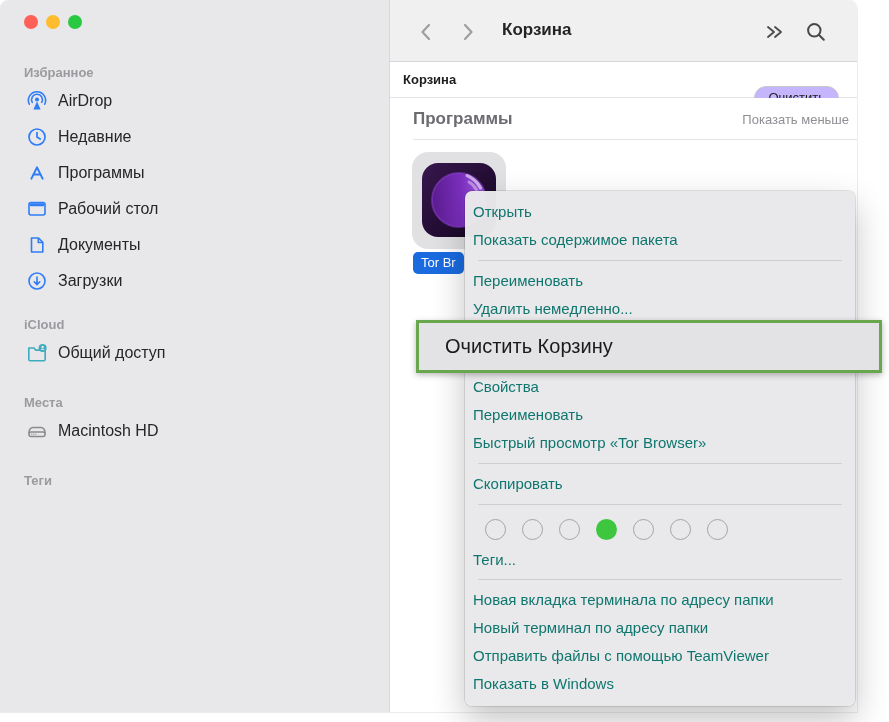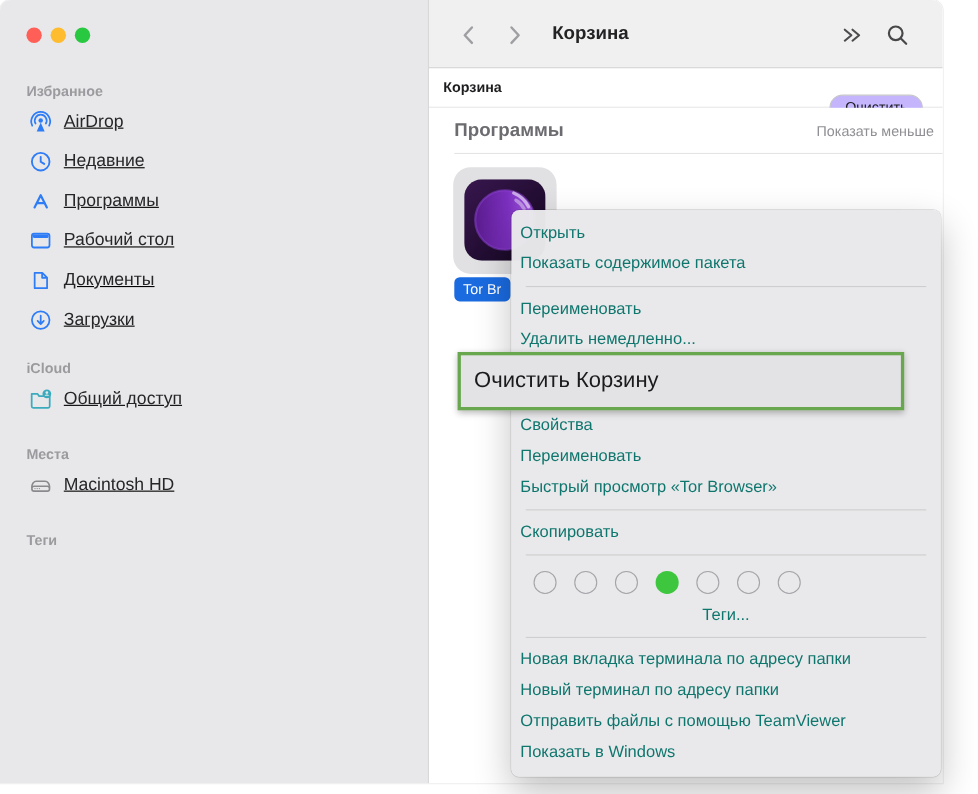--- a/index.html
+++ b/index.html
@@ -2,26 +2,26 @@
 <html style="--blue: #2e7cf6; --teal: #3cabbd; --sel: #1a6be0; --green: #68a74e; --tag: #3ec73e; --icon-gray: #8a8a8e;"><head>
 <meta charset="utf-8">
 <style>
   html,body{margin:0;padding:0;background:#fff;}
   body{width:889px;height:722px;position:relative;font-family:"Liberation Sans",sans-serif;overflow:hidden;
        -webkit-font-smoothing:antialiased;}
   .window{position:absolute;left:0;top:0;width:857px;height:712px;background:#fff;
           border-radius:10px 10px 0 0;box-shadow:0 0 0 1px rgba(0,0,0,0.07);overflow:hidden;}
   
   .sidebar{position:absolute;left:0;top:0;width:390px;height:712px;background:#e8e8ea;
-           border-right:1px solid #d8d8da;box-sizing:border-box;padding-top:25px;}
+           border-right:1px solid #d8d8da;box-sizing:border-box;padding-top:15px;}
   .traffic-lights{display:flex;gap:8px;margin-left:24px;height:14px;}
   .tl{width:14px;height:14px;border-radius:50%;display:inline-block;}
   .side-list{margin-top:34px;}
   .side-label{height:20px;line-height:20px;padding-left:24px;font-size:13px;font-weight:bold;color:#9b9b9f;}
-  .side-item{height:36px;display:flex;align-items:center;padding-left:26px;gap:10px;cursor:default;text-decoration:underline;}
+  .side-item{height:36px;display:flex;align-items:center;padding-left:26px;gap:10px;cursor:default;}
   .side-item .sicon{width:22px;height:22px;flex:0 0 22px;display:inline-flex;}
   .side-item .slabel{font-size:16px;color:#262628;}
   .side-item .spacer{flex:1;}
   .side-item .badge{margin-right:28px;width:21px;height:21px;display:inline-flex;}
   .side-sec2{margin-top:16px;}
   .side-sec3{margin-top:22px;}
   svg{display:block;}
   
   .main{position:absolute;left:390px;top:0;width:467px;height:712px;background:#fff;}
   .toolbar{position:relative;height:62px;background:#f0f0f1;border-bottom:1px solid #d6d6d8;box-sizing:border-box;}
@@ -39,30 +39,30 @@
   
   .file-tile{position:absolute;left:22px;top:152px;width:94px;height:97px;background:#e1e1e3;border-radius:16px;
              display:flex;align-items:flex-start;justify-content:center;padding-top:11px;box-sizing:border-box;z-index:1;}
   .file-label{position:absolute;left:23px;top:252px;background:var(--sel);color:#fff;font-size:13px;
               padding:3px 8px 4px 8px;border-radius:5px;z-index:1;white-space:nowrap;}
   
   .ctx-menu{position:absolute;left:465px;top:191px;width:390px;box-sizing:border-box;z-index:5;
             background:rgba(233,233,235,0.98);border-radius:7px;padding:7px 0 8px 0;
             box-shadow:0 14px 34px rgba(0,0,0,0.24),0 0 0 1px rgba(0,0,0,0.10);}
   .mi{height:28px;line-height:28px;padding:0 8px;font-size:15px;color:#0f766e;white-space:nowrap;cursor:default;}
-  .mi-sm{height:26px;line-height:26px;text-align:center;}
+  .mi-sm{height:26px;line-height:26px;}
   .msep{height:1px;background:#cecece;margin:6px 13px;}
   .green-slot{height:50px;}
   .tags-row{height:36px;display:flex;align-items:center;gap:16px;padding:0 20px;}
   .tagc{width:21px;height:21px;border-radius:50%;border:1.5px solid #a4a4a9;box-sizing:border-box;}
   .tagc.filled{border:none;background:var(--tag);}
   
-  .annotation{position:absolute;left:416px;top:320px;width:406px;height:53px;box-sizing:border-box;z-index:10;
+  .annotation{position:absolute;left:416px;top:320px;width:466px;height:53px;box-sizing:border-box;z-index:10;
               border:3px solid var(--green);background:#e3e3e5;box-shadow:0 2px 6px rgba(0,0,0,0.28);
-              display:flex;align-items:center;padding-left:12px;}
+              display:flex;align-items:center;padding-left:26px;}
   .annotation span{font-size:20px;color:#1b1b1d;}
 </style>
 </head>
 <body>
 
 <div class="window">
 
   <aside class="sidebar">
     <div class="traffic-lights">
       <span class="tl" style="background: rgb(255, 95, 87);"></span>

